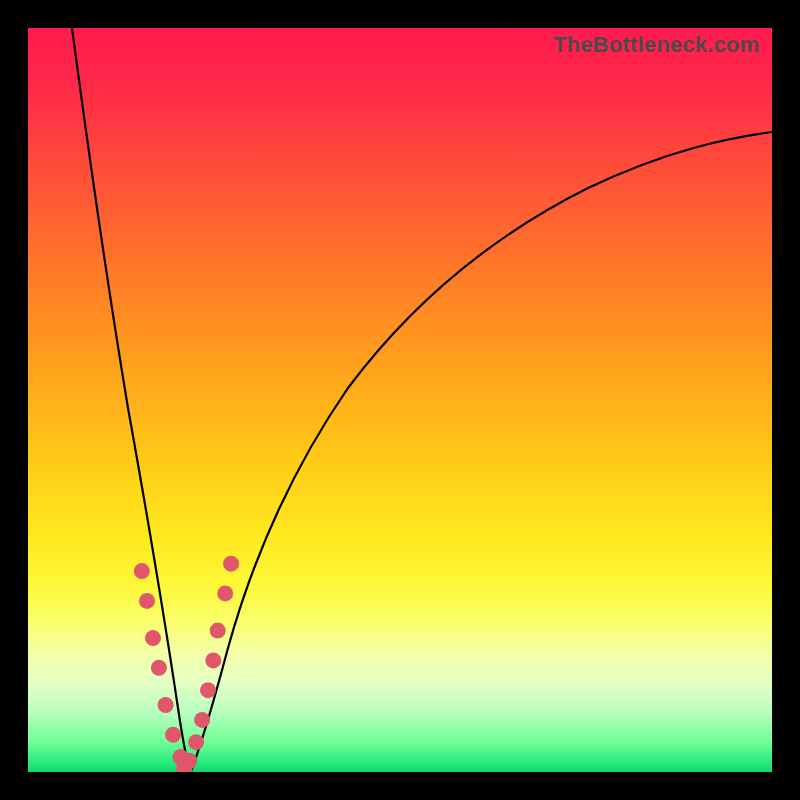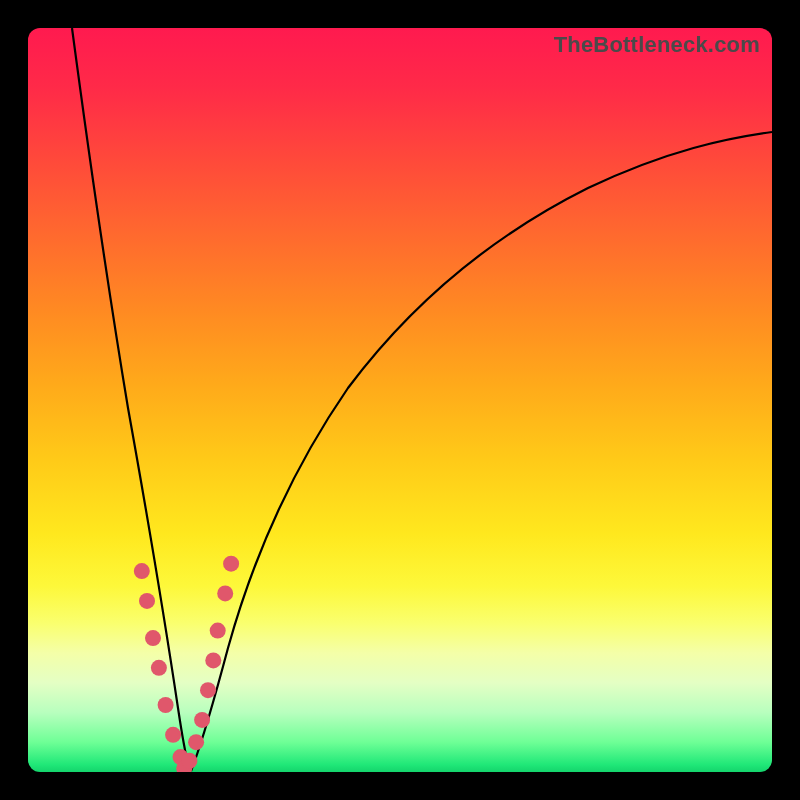--- a/index.html
+++ b/index.html
@@ -17,21 +17,20 @@
     width: 800px; height: 800px;
     background: #000;
   }
   .plot {
     position: absolute;
     left: 28px;
     top: 28px;
     width: 744px;
     height: 744px;
     overflow: hidden;
-    border-radius: 12px;
   }
   .gradient {
     position: absolute;
     left: 0; top: 0; right: 0; bottom: 0;
     background: linear-gradient(
       to bottom,
       #ff1a4f 0%,
       #ff2a48 8%,
       #ff4a3a 18%,
       #ff6a2e 28%,

